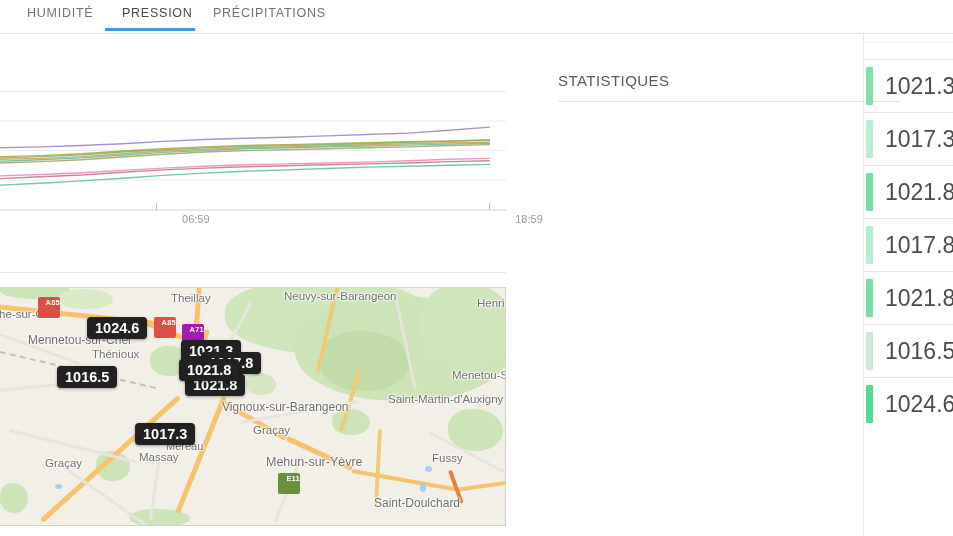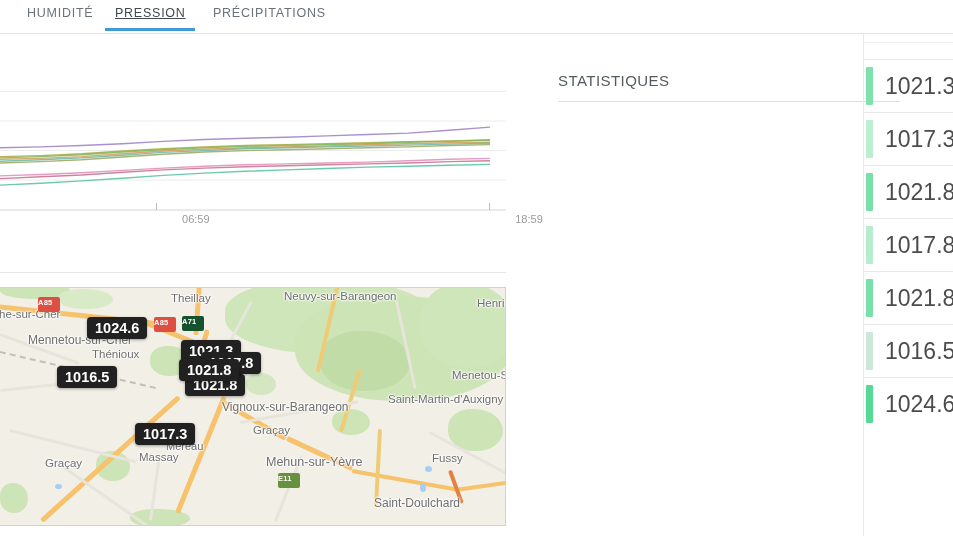--- a/index.html
+++ b/index.html
@@ -31,35 +31,35 @@
   .reading-row{position:relative;height:52px;border-top:1px solid #e9e9e9;cursor:default;}
   .reading-bar{position:absolute;left:2px;top:7px;width:7px;height:38px;border-radius:1px;}
   .reading-value{position:absolute;left:21px;top:13px;font-size:23px;color:#4c4c4c;}
   
   .map{position:absolute;left:0;top:287px;width:505px;height:237px;background:#f2efe7;
        overflow:hidden;border:1px solid #d2d2cd;border-left:none;cursor:grab;}
   .patch{position:absolute;border-radius:45% 55% 50% 50%;}
   .road{position:absolute;transform-origin:left top;}
   .town{position:absolute;color:#6f6f6f;white-space:nowrap;
         text-shadow:-1px 0 2px #fff,1px 0 2px #fff,0 -1px 2px #fff,0 1px 2px #fff;text-align:center;}
-  .badge{position:absolute;width:22px;height:15px;border-radius:2px;color:#fff;
-         font-size:7.5px;font-weight:bold;text-align:left;line-height:11px;letter-spacing:.03em;}
+  .badge{position:absolute;width:22px;height:21px;border-radius:2px;color:#fff;
+         font-size:7.5px;font-weight:bold;text-align:right;line-height:11px;letter-spacing:.03em;}
   .marker{position:absolute;height:22px;background:#212121;border-radius:4px;color:#fff;
           font-size:14.5px;font-weight:bold;line-height:22px;padding:0 8px;white-space:nowrap;
           box-shadow:0 1px 3px rgba(0,0,0,.35);cursor:pointer;}
   .rail{position:absolute;height:0;border-top:2px dashed #c3bfb4;transform-origin:left top;}
   .water{position:absolute;background:#a6cdf5;border-radius:50%;}
 </style>
 </head>
 <body>
 
 <div class="tabbar">
   <div id="tabs">
       <div class="tab" style="left: 27px;">HUMIDITÉ</div>
-      <div class="tab active" style="left: 115px; text-decoration: underline;">PRESSION</div>
+      <div class="tab active" style="left: 122px;">PRESSION</div>
       <div class="tab" style="left: 213px;">PRÉCIPITATIONS</div>
     </div>
   <div class="tab-underline"></div>
 </div>
 <div class="tabbar-divider"></div>
 
 <div class="chart-card">
   <svg id="chart-svg" width="510" height="200">
       <line x1="0" x2="506" y1="57.5" y2="57.5" stroke="#ececec" stroke-width="1"></line>
       <line x1="0" x2="506" y1="87" y2="87" stroke="#ececec" stroke-width="1"></line>
@@ -181,21 +181,21 @@
       <div class="town" style="left: 166px; top: 152px; font-size: 11px;">Méreau</div>
       <div class="town" style="left: 139px; top: 163px; font-size: 11.5px;">Massay</div>
       <div class="town" style="left: 45px; top: 169px; font-size: 11.5px;">Graçay</div>
       <div class="town" style="left: 266px; top: 167px; font-size: 12.5px;">Mehun-sur-Yèvre</div>
       <div class="town" style="left: 432px; top: 164px; font-size: 11.5px;">Fussy</div>
       <div class="town" style="left: 374px; top: 208px; font-size: 12px;">Saint-Doulchard</div>
     </div>
   <div id="map-badges">
       <div class="badge" style="left: 38px; top: 9px; background: rgb(221, 79, 67);">A85</div>
       <div class="badge" style="left: 154px; top: 29px; background: rgb(221, 79, 67);">A85</div>
-      <div class="badge" style="left: 182px; top: 28px; background: #14532d;">A71</div>
+      <div class="badge" style="left: 182px; top: 36px; background: #a21caf;">A71</div>
       <div class="badge" style="left: 278px; top: 185px; background: rgb(103, 145, 61);">E11</div>
     </div>
   <div id="map-markers">
       <div class="marker" style="left: 87px; top: 29px; z-index: 5;">1024.6</div>
       <div class="marker" style="left: 57px; top: 78px; z-index: 5;">1016.5</div>
       <div class="marker" style="left: 135px; top: 135px; z-index: 5;">1017.3</div>
       <div class="marker" style="left: 185px; top: 86px; z-index: 1;">1021.8</div>
       <div class="marker" style="left: 181px; top: 52px; z-index: 2;">1021.3</div>
       <div class="marker" style="left: 201px; top: 64px; z-index: 3;">1017.8</div>
       <div class="marker" style="left: 179px; top: 71px; z-index: 4;">1021.8</div>

